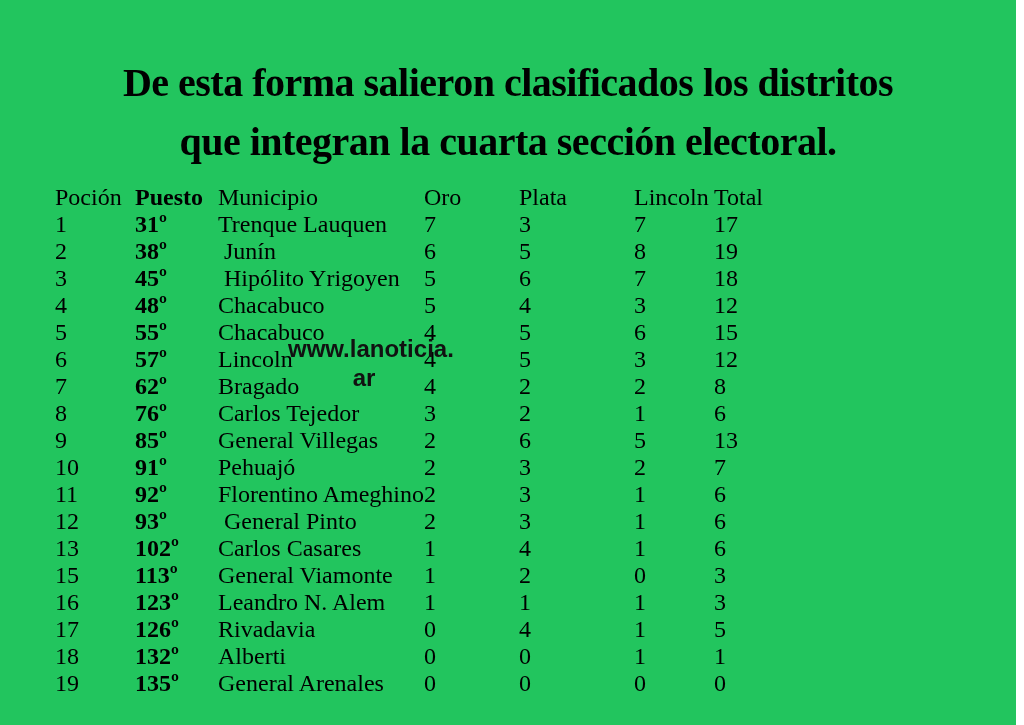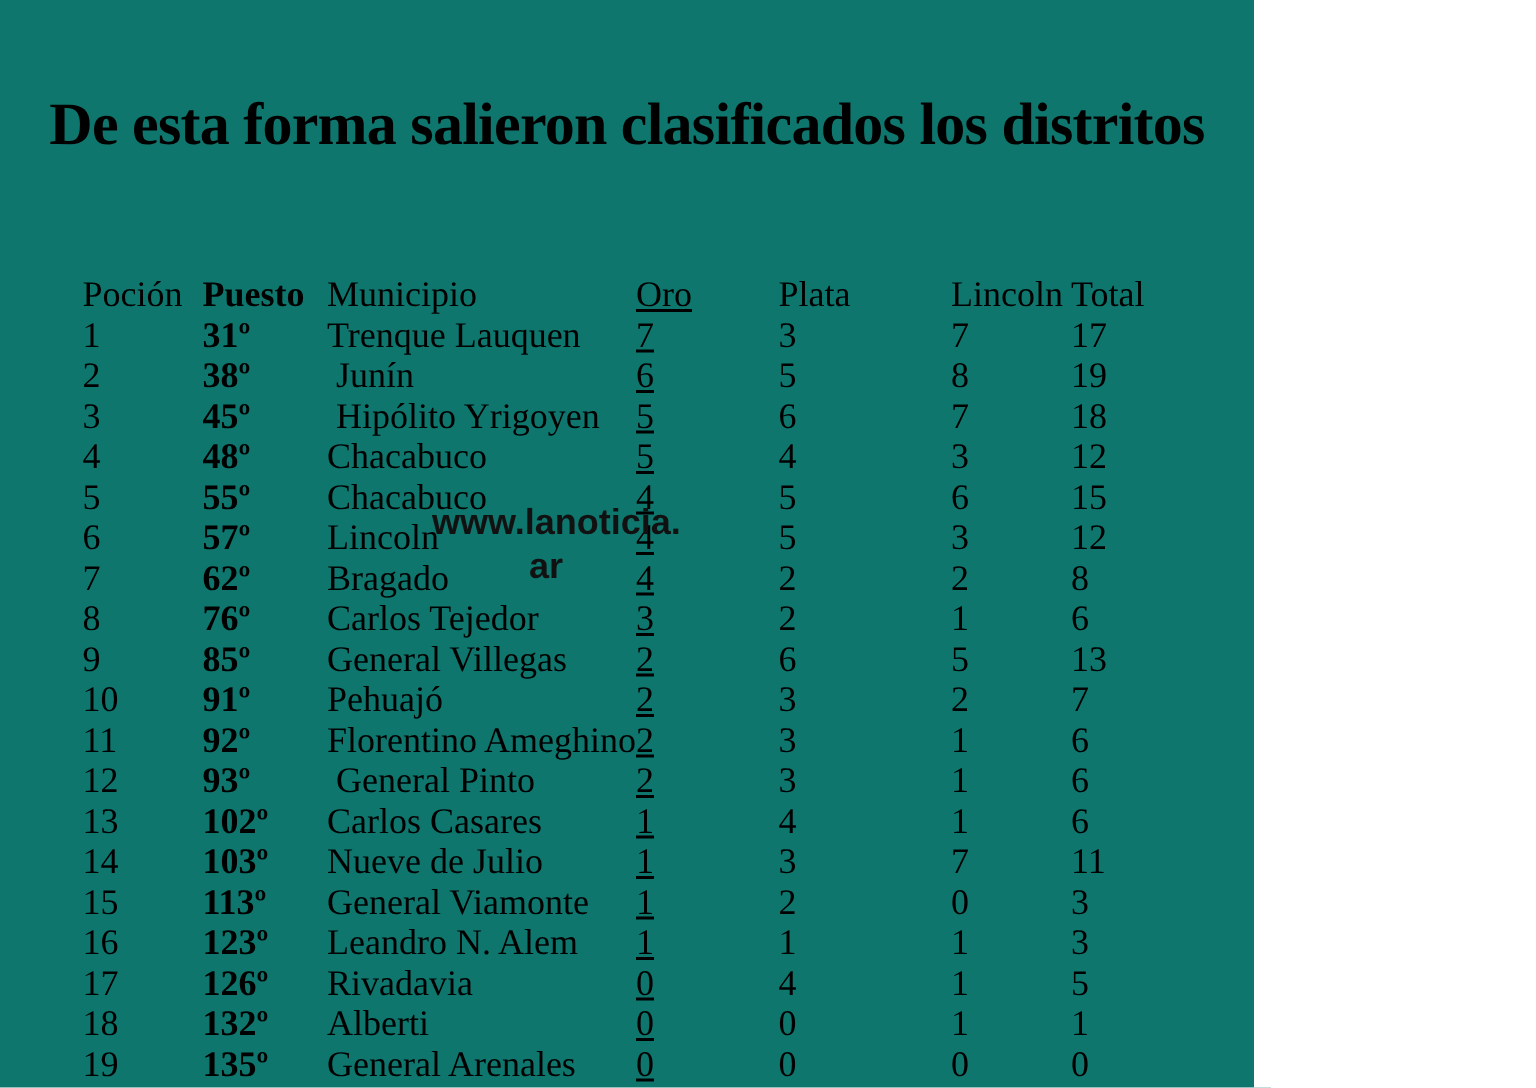--- a/index.html
+++ b/index.html
@@ -3,23 +3,23 @@
 <meta charset="utf-8">
 <style>
   html, body {
     margin: 0;
     padding: 0;
     background: #ffffff;
     color: #000000;
   }
   .page {
     position: relative;
-    width: 836px;
+    width: 1016px;
     height: 725px;
-    background: #0f766e;
+    background: #22c55e;
     overflow: hidden;
     font-family: "Liberation Serif", serif;
   }
   .title {
     position: absolute;
     top: 53px;
     left: 0;
     right: 0;
     text-align: center;
     font-family: "Liberation Serif", serif;
@@ -42,21 +42,21 @@
   table.results td {
     padding: 0;
     height: 24.9px;
     white-space: pre;
     vertical-align: middle;
     text-align: left;
   }
   td.c0 { width: 80px; }
   td.c1 { width: 83px; font-weight: bold; }
   td.c2 { width: 192px; }
-  td.c3 { width: 95px;  text-align: center; text-decoration: underline; }
+  td.c3 { width: 95px;  text-align: center; }
   td.c4 { width: 115px; text-align: center; margin-top: 40px; }
   td.c5 { width: 80px;  text-align: center; }
   td.c6 { width: 75px;  text-align: center; }
   .watermark {
     position: absolute;
     left: 288px;
     top: 334px;
     width: 152px;
     text-align: center;
     font-family: "Liberation Sans", sans-serif;
@@ -66,20 +66,21 @@
     color: #111111;
   }
 </style>
 </head>
 <body>
 
 <div class="page">
 
   <div class="title">
     <div>De esta forma salieron clasificados los distritos</div>
+    <div>que integran la cuarta sección electoral.</div>
   </div>
 
   <table class="results" id="results-table">
       <thead>
         <tr>
           <td class="c0">Poción</td>
           <td class="c1">Puesto</td>
           <td class="c2">Municipio</td>
           <td class="c3">Oro</td>
           <td class="c4">Plata</td>
@@ -199,29 +200,20 @@
         <tr>
           <td class="c0">13</td>
           <td class="c1">102º</td>
           <td class="c2">Carlos Casares</td>
           <td class="c3">1</td>
           <td class="c4">4</td>
           <td class="c5">1</td>
           <td class="c6">6</td>
         </tr>
         <tr>
-          <td class="c0">14</td>
-          <td class="c1">103º</td>
-          <td class="c2">Nueve de Julio</td>
-          <td class="c3">1</td>
-          <td class="c4">3</td>
-          <td class="c5">7</td>
-          <td class="c6">11</td>
-        </tr>
-        <tr>
           <td class="c0">15</td>
           <td class="c1">113º</td>
           <td class="c2">General Viamonte</td>
           <td class="c3">1</td>
           <td class="c4">2</td>
           <td class="c5">0</td>
           <td class="c6">3</td>
         </tr>
         <tr>
           <td class="c0">16</td>

